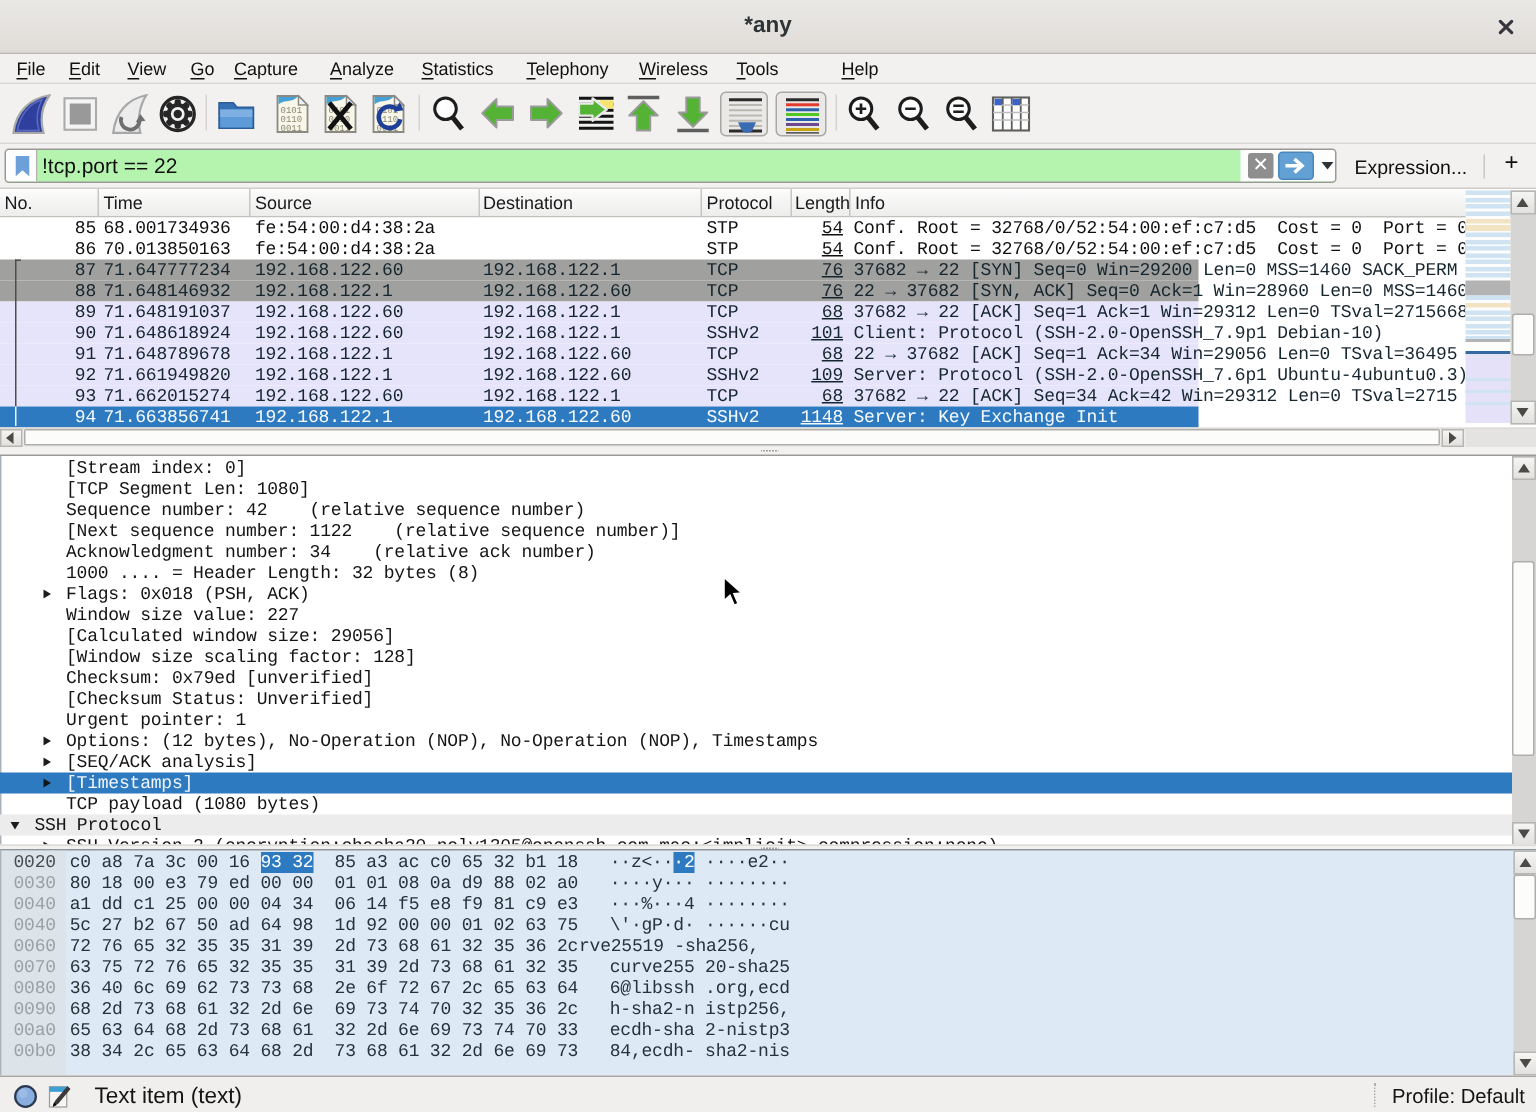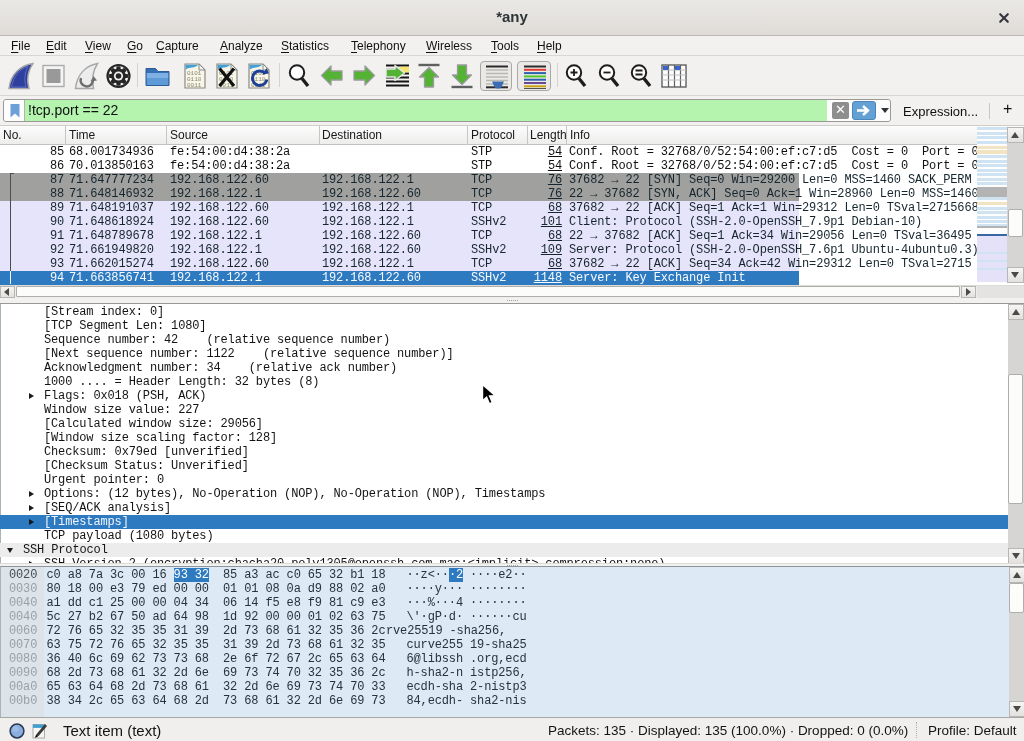--- a/index.html
+++ b/index.html
@@ -103,21 +103,21 @@
   <span style="left:11px"><u>F</u>ile</span>
   <span style="left:46px"><u>E</u>dit</span>
   <span style="left:85px"><u>V</u>iew</span>
   <span style="left:127px"><u>G</u>o</span>
   <span style="left:156px"><u>C</u>apture</span>
   <span style="left:220px"><u>A</u>nalyze</span>
   <span style="left:281px"><u>S</u>tatistics</span>
   <span style="left:351px"><u>T</u>elephony</span>
   <span style="left:426px"><u>W</u>ireless</span>
   <span style="left:491px"><u>T</u>ools</span>
-  <span style="left:537px"><u>H</u>elp</span>
+  <span style="left:561px"><u>H</u>elp</span>
 </div>
 
 <div id="toolbar" class="abs">
 
   <svg class="tbtn" style="left:7px" width="27" height="28" viewBox="0 0 27 28">
     <path d="M2 26.5 C3.5 12.5 13 3.5 26 1.5 C20.5 9.5 19.5 17.5 22 26.5 Z" fill="#2e3f9e" stroke="#a8a8a8" stroke-width="1.5"></path>
     <path d="M4.5 25 C6.5 14.5 12.5 7 21 4.5 C17.5 11 17 18.5 19 25 Z" fill="none" stroke="#5b6cc0" stroke-width="1"></path>
   </svg>
 
   <svg class="tbtn" style="left:41px" width="25" height="28" viewBox="0 0 25 28">
@@ -383,21 +383,21 @@
   <div class="dline" style="top:29px"><span class="txt1">Sequence number: 42    (relative sequence number)</span></div>
   <div class="dline" style="top:43px"><span class="txt1">[Next sequence number: 1122    (relative sequence number)]</span></div>
   <div class="dline" style="top:57px"><span class="txt1">Acknowledgment number: 34    (relative ack number)</span></div>
   <div class="dline" style="top:71px"><span class="txt1">1000 .... = Header Length: 32 bytes (8)</span></div>
   <div class="dline" style="top:85px"><i class="tri tri-r"></i><span class="txt1">Flags: 0x018 (PSH, ACK)</span></div>
   <div class="dline" style="top:99px"><span class="txt1">Window size value: 227</span></div>
   <div class="dline" style="top:113px"><span class="txt1">[Calculated window size: 29056]</span></div>
   <div class="dline" style="top:127px"><span class="txt1">[Window size scaling factor: 128]</span></div>
   <div class="dline" style="top:141px"><span class="txt1">Checksum: 0x79ed [unverified]</span></div>
   <div class="dline" style="top:155px"><span class="txt1">[Checksum Status: Unverified]</span></div>
-  <div class="dline" style="top:169px"><span class="txt1">Urgent pointer: 0</span></div>
+  <div class="dline" style="top:169px"><span class="txt1">Urgent pointer: 1</span></div>
   <div class="dline" style="top:183px"><i class="tri tri-r"></i><span class="txt1">Options: (12 bytes), No-Operation (NOP), No-Operation (NOP), Timestamps</span></div>
   <div class="dline" style="top:197px"><i class="tri tri-r"></i><span class="txt1">[SEQ/ACK analysis]</span></div>
   <div class="dline dsel" style="top:211px"><i class="tri tri-rw"></i><span class="txt1">[Timestamps]</span></div>
   <div class="dline" style="top:225px"><span class="txt1">TCP payload (1080 bytes)</span></div>
   <div class="dline dgray" style="top:239px"><i class="tri tri-d"></i><span class="txt0">SSH Protocol</span></div>
   <div class="dline" style="top:253px"><i class="tri tri-r"></i><span class="txt1">SSH Version 2 (encryption:chacha20-poly1305@openssh.com mac:&lt;implicit&gt; compression:none)</span></div>
   
   <div class="abs" style="left:1008px;top:0;width:16px;height:260px;background:#d6d5d4">
     <div class="sbbtn" style="left:0;top:0;width:16px;height:16px"></div>
     <div class="arr" style="left:3.5px;top:5px;border-left:4.5px solid transparent;border-right:4.5px solid transparent;border-bottom:6px solid #4c4a46"></div>
@@ -409,21 +409,21 @@
 <div id="split2" class="abs">
     <div class="abs" style="left:507px;top:0.5px;width:12px;height:1.5px;background:repeating-linear-gradient(90deg,#a5a3a0 0px,#a5a3a0 1px,transparent 1px,transparent 2px)"></div>
   </div>
 <div id="hexpane" class="abs mono">
   <div class="abs" style="left:0;top:0;width:43px;height:150px;background:#dce3e9"></div>
   <div class="hline" style="top:1px"><span class="abs" style="left:8px;color:#454e55">0020</span><span class="abs" style="left:45.5px">c0 a8 7a 3c 00 16 <span class="hsel">93 32</span>  85 a3 ac c0 65 32 b1 18</span><span class="abs" style="left:405.5px">··z&lt;··<span class="hsel">·2</span> ····e2··</span></div>
   <div class="hline" style="top:15px"><span class="abs hoff" style="left:8px">0030</span><span class="abs" style="left:45.5px">80 18 00 e3 79 ed 00 00  01 01 08 0a d9 88 02 a0</span><span class="abs" style="left:405.5px">····y··· ········</span></div>
   <div class="hline" style="top:29px"><span class="abs hoff" style="left:8px">0040</span><span class="abs" style="left:45.5px">a1 dd c1 25 00 00 04 34  06 14 f5 e8 f9 81 c9 e3</span><span class="abs" style="left:405.5px">···%···4 ········</span></div>
   <div class="hline" style="top:43px"><span class="abs hoff" style="left:8px">0040</span><span class="abs" style="left:45.5px">5c 27 b2 67 50 ad 64 98  1d 92 00 00 01 02 63 75</span><span class="abs" style="left:405.5px">\'·gP·d· ······cu</span></div>
   <div class="hline" style="top:57px"><span class="abs hoff" style="left:8px">0060</span><span class="abs" style="left:45.5px">72 76 65 32 35 35 31 39  2d 73 68 61 32 35 36 2c</span><span class="abs" style="left:385px">rve25519 -sha256,</span></div>
-  <div class="hline" style="top:71px"><span class="abs hoff" style="left:8px">0070</span><span class="abs" style="left:45.5px">63 75 72 76 65 32 35 35  31 39 2d 73 68 61 32 35</span><span class="abs" style="left:405.5px">curve255 19-sha25</span></div>
+  <div class="hline" style="top:71px"><span class="abs hoff" style="left:8px">0070</span><span class="abs" style="left:45.5px">63 75 72 76 65 32 35 35  31 39 2d 73 68 61 32 35</span><span class="abs" style="left:405.5px">curve255 20-sha25</span></div>
   <div class="hline" style="top:85px"><span class="abs hoff" style="left:8px">0080</span><span class="abs" style="left:45.5px">36 40 6c 69 62 73 73 68  2e 6f 72 67 2c 65 63 64</span><span class="abs" style="left:405.5px">6@libssh .org,ecd</span></div>
   <div class="hline" style="top:99px"><span class="abs hoff" style="left:8px">0090</span><span class="abs" style="left:45.5px">68 2d 73 68 61 32 2d 6e  69 73 74 70 32 35 36 2c</span><span class="abs" style="left:405.5px">h-sha2-n istp256,</span></div>
   <div class="hline" style="top:113px"><span class="abs hoff" style="left:8px">00a0</span><span class="abs" style="left:45.5px">65 63 64 68 2d 73 68 61  32 2d 6e 69 73 74 70 33</span><span class="abs" style="left:405.5px">ecdh-sha 2-nistp3</span></div>
   <div class="hline" style="top:127px"><span class="abs hoff" style="left:8px">00b0</span><span class="abs" style="left:45.5px">38 34 2c 65 63 64 68 2d  73 68 61 32 2d 6e 69 73</span><span class="abs" style="left:405.5px">84,ecdh- sha2-nis</span></div>
   
   <div class="abs" style="left:1008px;top:0;width:16px;height:150px;background:#d6d5d4">
     <div class="sbbtn" style="left:0;top:0;width:16px;height:16px"></div>
     <div class="arr" style="left:3.5px;top:5px;border-left:4.5px solid transparent;border-right:4.5px solid transparent;border-bottom:6px solid #4c4a46"></div>
     <div class="sbthumb" style="left:0px;top:16px;width:15px;height:30px"></div>
     <div class="sbbtn" style="left:0;top:134px;width:16px;height:16px"></div>
@@ -440,16 +440,15 @@
       <circle cx="8" cy="8" r="6.9" fill="#8aaede" stroke="#2a3950" stroke-width="1.5"></circle>
       <circle cx="6.5" cy="6" r="3" fill="#9cbce6"></circle>
     </svg>
   <svg class="abs" style="left:32px;top:5px" width="16" height="16" viewBox="0 0 16 16">
       <rect x="1" y="1.5" width="11.5" height="13.5" fill="#f6f6f3" stroke="#9a9a9a" stroke-width="0.8"></rect>
       <rect x="1" y="1.5" width="11.5" height="3.4" fill="#3d9fd4"></rect>
       <path d="M13 1 L4.6 11 l-1.4 3.8 L6.8 12.8 L15 3 z" fill="#3a3a3a"></path>
       <path d="M3.2 14.8 l2.6 -1.2 -1.8 -1.8 z" fill="#000"></path>
     </svg>
   <span class="abs" style="left:63px;top:4px;font-size:15px">Text item (text)</span>
-  <span class="abs" style="left:548px;top:5px;font-size:13.5px">Packets: 135 · Displayed: 135 (100.0%) · Dropped: 0 (0.0%)</span>
   <div class="abs" style="left:916px;top:4px;width:1px;height:16px;border-left:1px dotted #b0aeaa"></div>
   <span class="abs" style="left:928px;top:5px;font-size:13.5px">Profile: Default</span>
 </div>
 
 </body></html>

